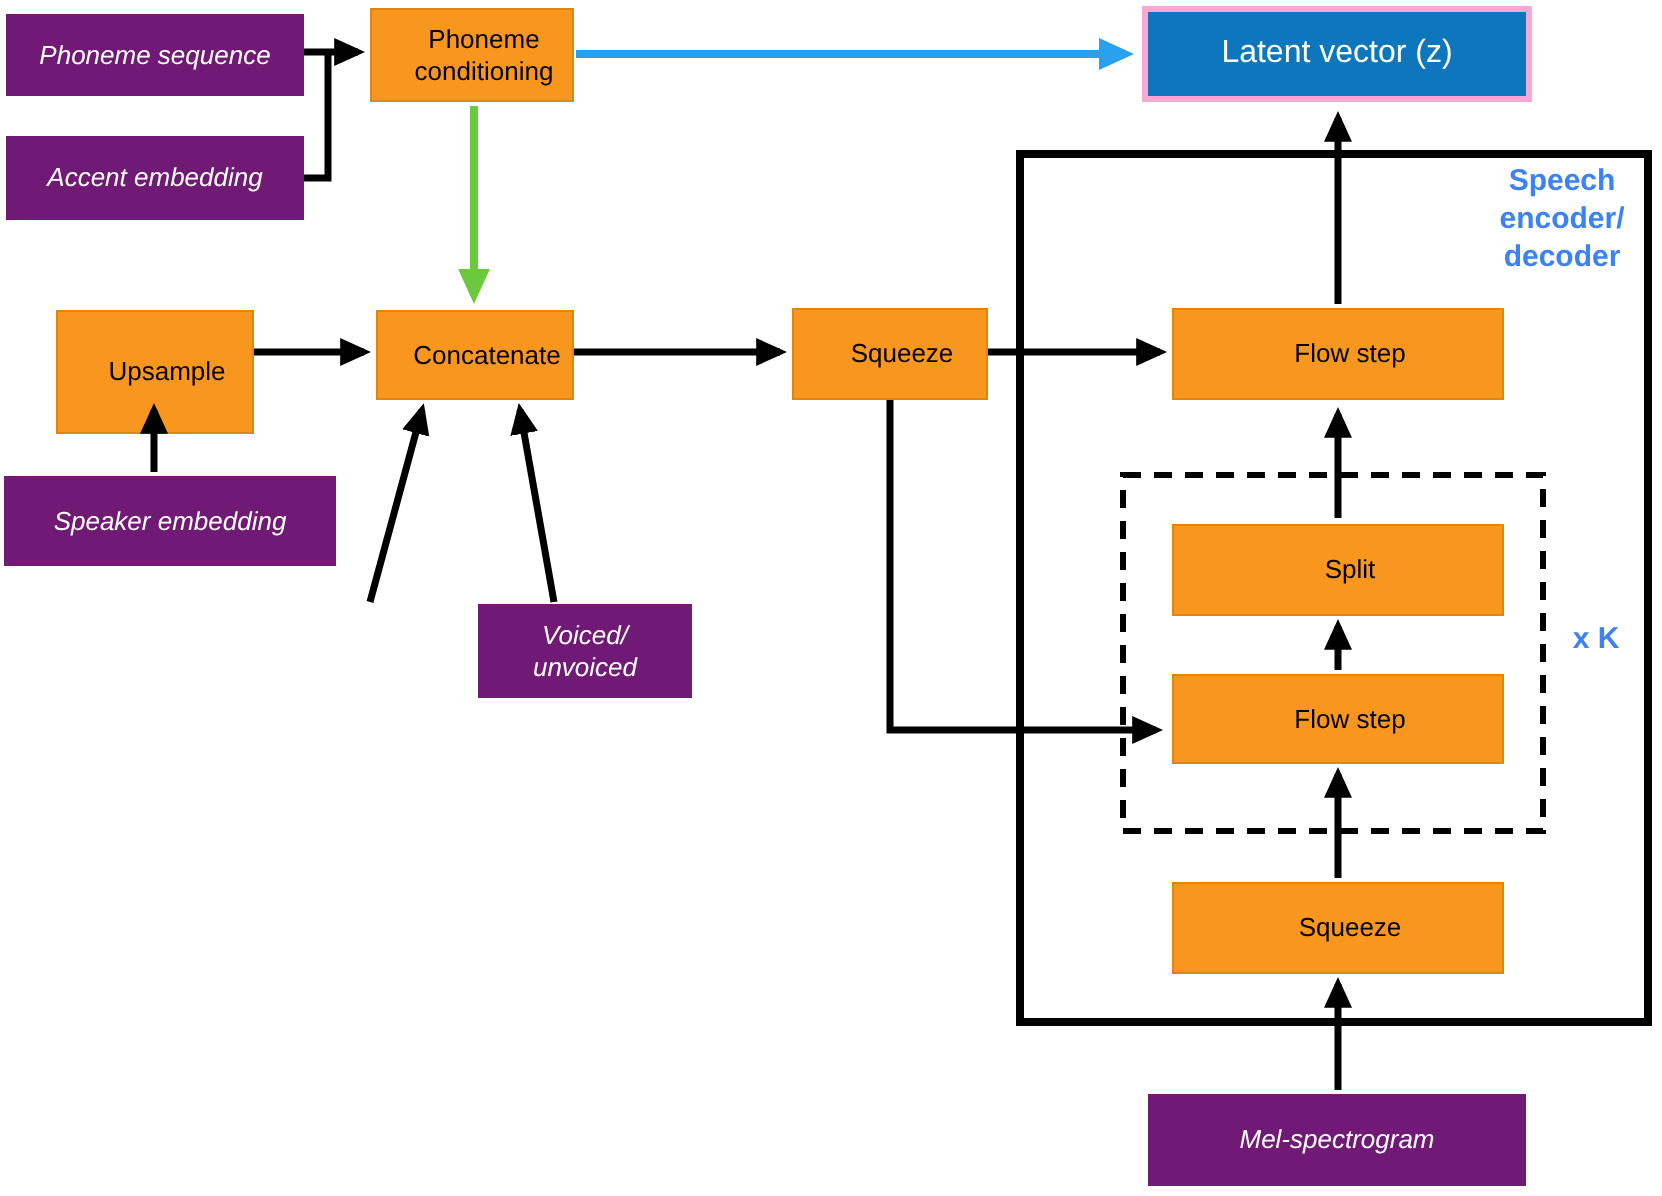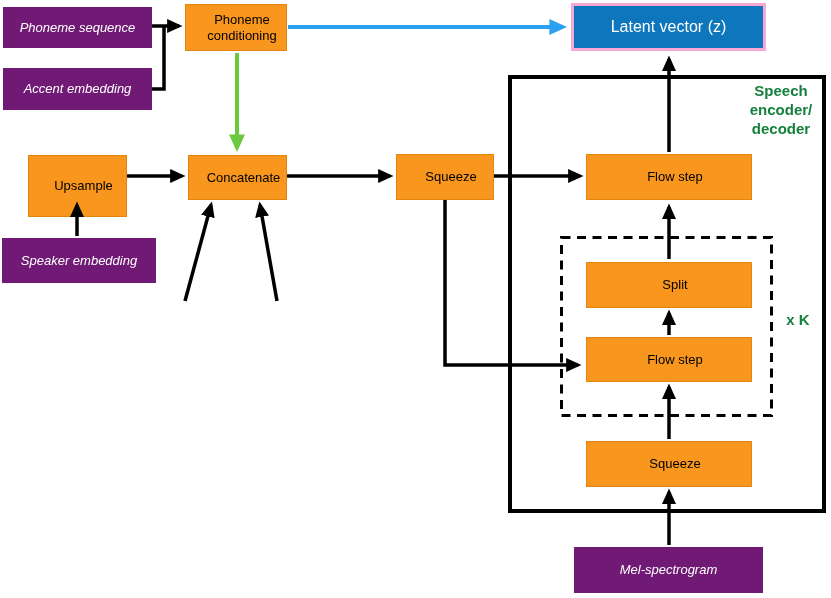--- a/index.html
+++ b/index.html
@@ -10,21 +10,21 @@
   .node{
     position:absolute;display:flex;align-items:center;justify-content:center;
     text-align:center;font-size:13px;line-height:1.2;white-space:pre-line;
     box-sizing:border-box;
   }
   .black-box{background:#701a75;color:#ffffff;font-style:italic;}
   .orange-box{background:#F8961D;color:#000000;border:1px solid #e0860f;padding-left:12px;}
   .blue-box{background:#0E76BC;color:#ffffff;border:3px solid #f9a8d4;font-size:16px;}
   svg.arrow-layer{position:absolute;left:0;top:0;pointer-events:none;}
   .annot{
-    position:absolute;color:#15803d;font-weight:bold;font-size:15px;
+    position:absolute;color:#3b82f6;font-weight:bold;font-size:15px;
     line-height:19px;text-align:center;white-space:pre-line;
   }
   .ln{fill:none;stroke:#000000;stroke-width:3.5;}
   .ln-green{fill:none;stroke:#6CC83C;stroke-width:4;}
   .ln-blue{fill:none;stroke:#2AA0F0;stroke-width:4;}
 </style>
 </head>
 <body>
 
 <div class="canvas">
@@ -35,23 +35,25 @@
 
   <div class="node orange-box" style="left:185px;top:4px;width:102px;height:47px;">Phoneme
 conditioning</div>
 
   <div class="node blue-box" style="left:571px;top:3px;width:195px;height:48px;">Latent vector (z)</div>
 
   <div class="node orange-box" style="left:28px;top:155px;width:99px;height:62px;">Upsample</div>
 
   <div class="node orange-box" style="left:188px;top:155px;width:99px;height:45px;">Concatenate</div>
 
-  <div class="node black-box" style="left:2px;top:238px;width:154px;height:45px;text-align:center;">Speaker embedding</div>
+  <div class="node black-box" style="left:2px;top:238px;width:166px;height:45px;text-align:center;">Speaker embedding</div>
 
 
+  <div class="node black-box" style="left:239px;top:302px;width:107px;height:47px;">Voiced/
+unvoiced</div>
 
   <div class="node orange-box" style="left:396px;top:154px;width:98px;height:46px;">Squeeze</div>
 
   <div class="node orange-box" style="left:586px;top:154px;width:166px;height:46px;">Flow step</div>
 
   <div class="node orange-box" style="left:586px;top:262px;width:166px;height:46px;text-align:center;">Split</div>
 
   <div class="node orange-box" style="left:586px;top:337px;width:166px;height:45px;">Flow step</div>
 
   <div class="node orange-box" style="left:586px;top:441px;width:166px;height:46px;">Squeeze</div>

